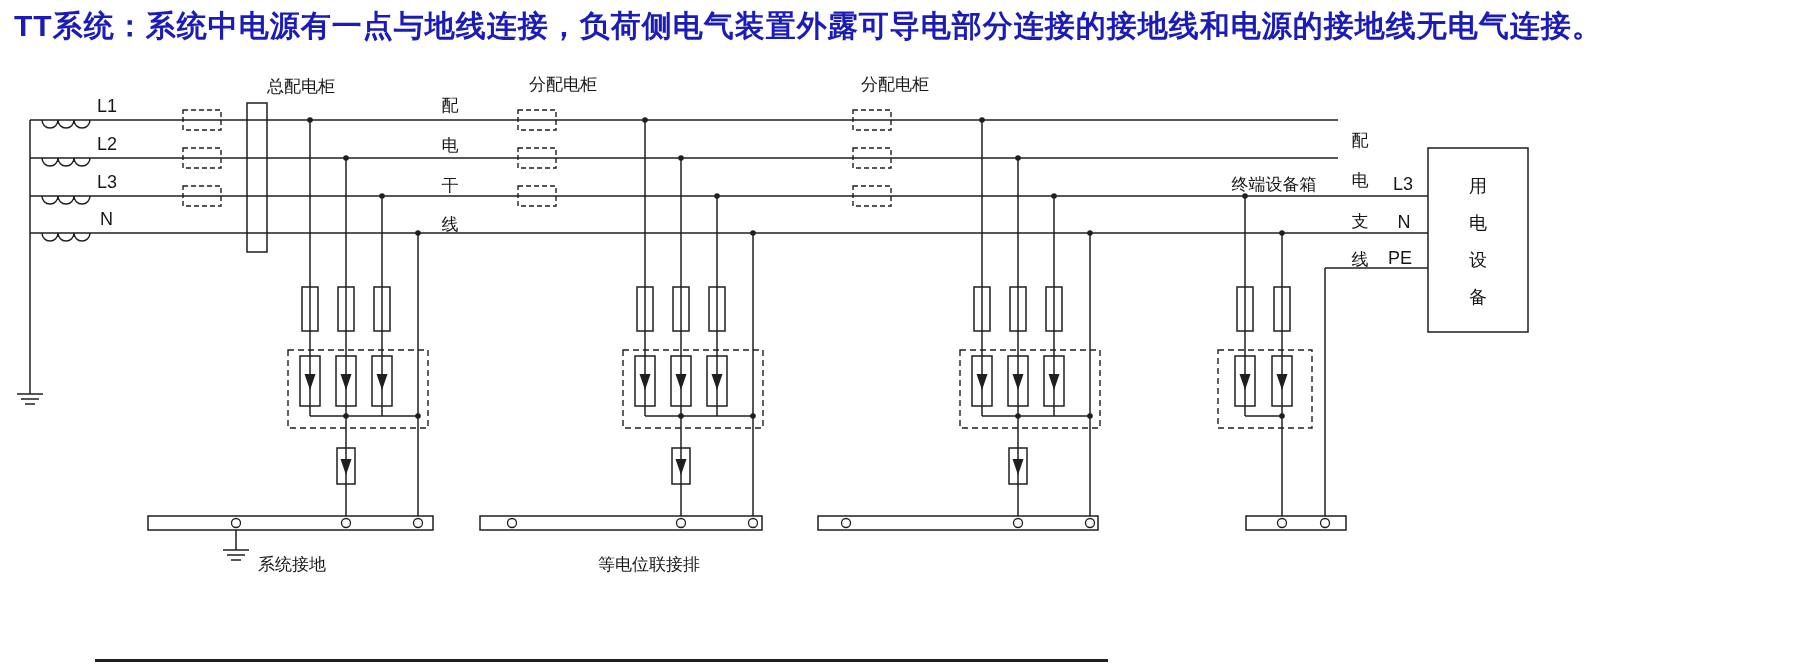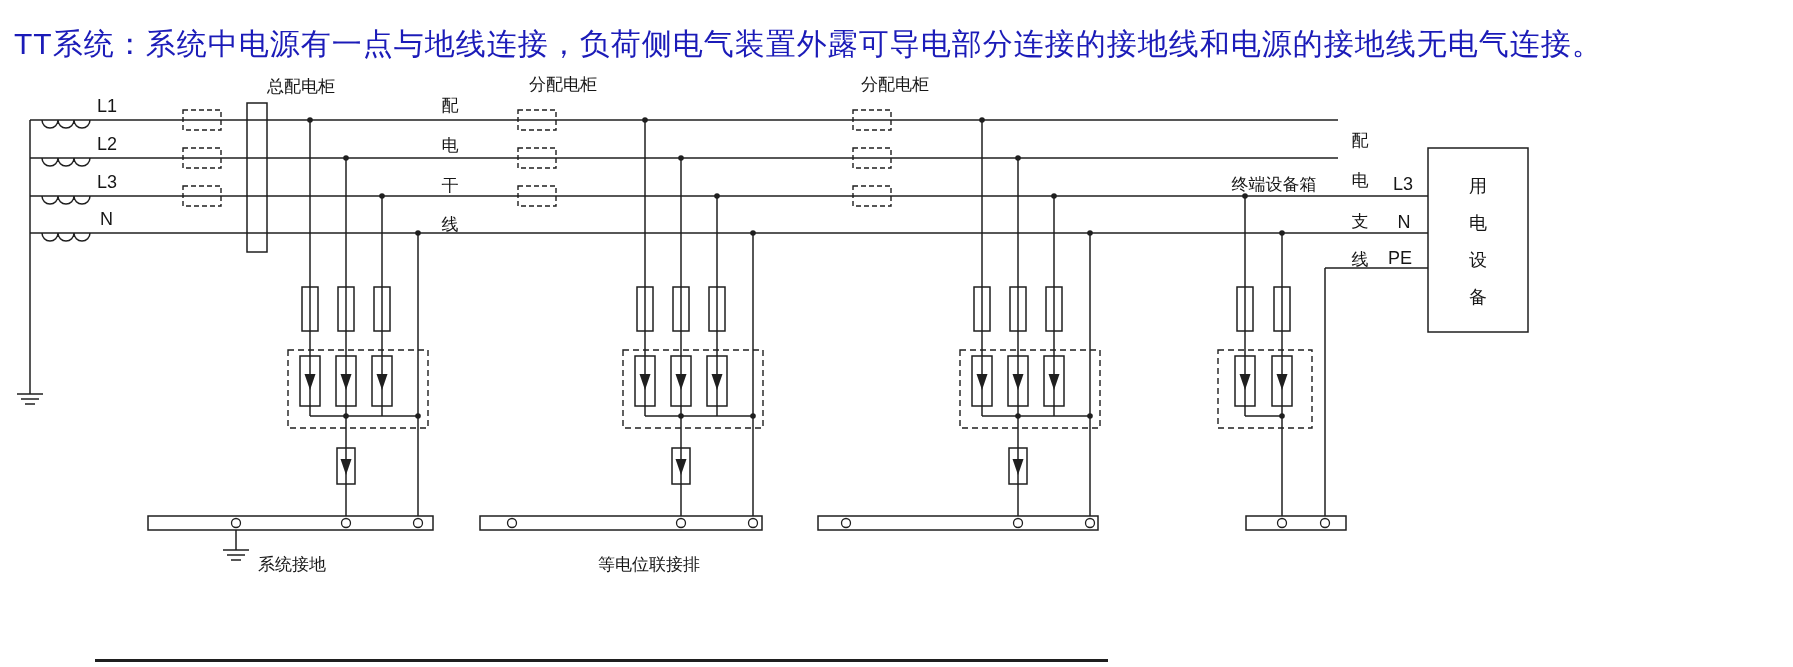--- a/index.html
+++ b/index.html
@@ -1,18 +1,18 @@
 <!DOCTYPE html>
 <html style="--line-color: #1f1f1f;"><head>
 <meta charset="utf-8">
 <style>
   html,body{margin:0;padding:0;}
   body{width:1793px;height:667px;background:#ffffff;position:relative;overflow:hidden;
        font-family:"Liberation Sans","DejaVu Sans",sans-serif;}
-  #page-title{position:absolute;left:14px;top:24px;font-size:30px;font-weight:normal;
+  #page-title{position:absolute;left:14px;top:6px;font-size:30px;font-weight:bold;
        letter-spacing:1px;color:#1b1bb8;white-space:nowrap;}
   #diagram{position:absolute;left:0;top:0;}
   #diagram line,#diagram path{stroke:var(--line-color,#1f1f1f);stroke-width:1.5;fill:none;}
   #diagram rect{stroke:var(--line-color,#1f1f1f);stroke-width:1.5;fill:none;}
   #diagram rect.white{fill:#ffffff;}
   #diagram rect.dashed{stroke-dasharray:5 3;stroke-width:1.4;}
   #diagram rect.dashedbig{stroke-dasharray:6 4;stroke-width:1.4;}
   #diagram circle{stroke:var(--line-color,#1f1f1f);stroke-width:1.3;fill:#ffffff;}
   #diagram circle.dot{fill:var(--line-color,#1f1f1f);stroke:none;}
   #diagram path.fill{fill:var(--line-color,#1f1f1f);stroke:none;}

